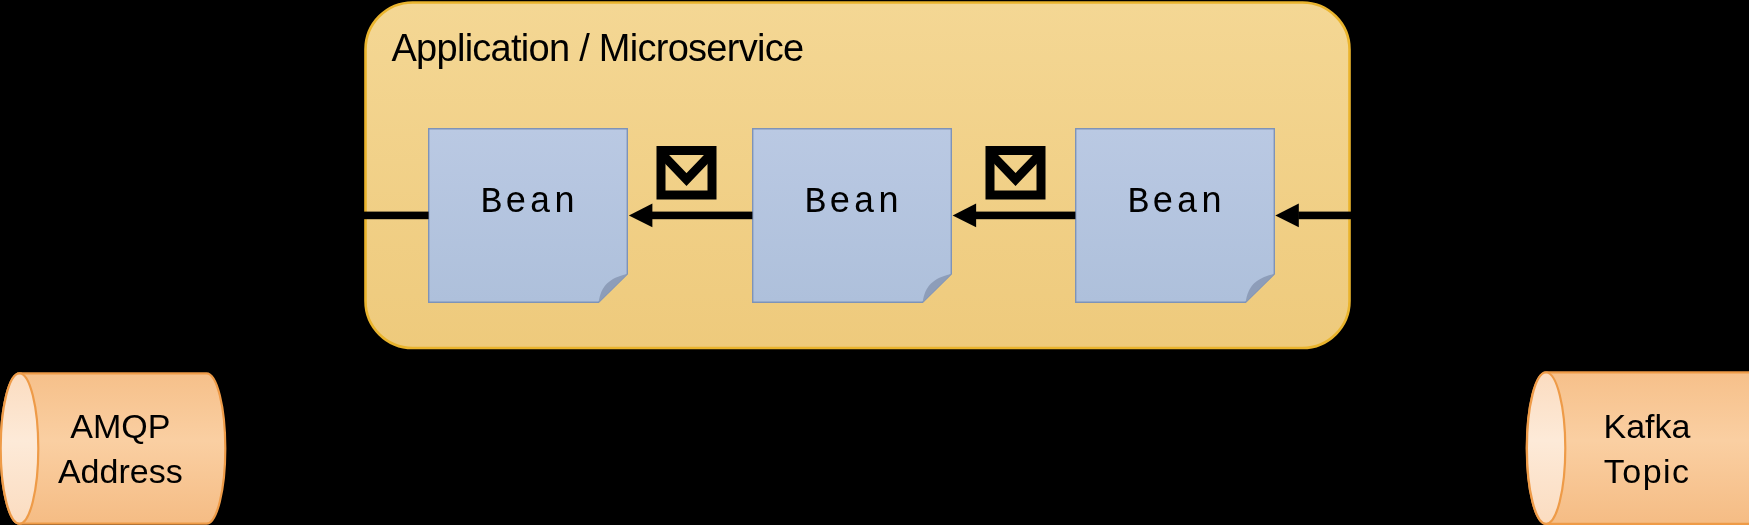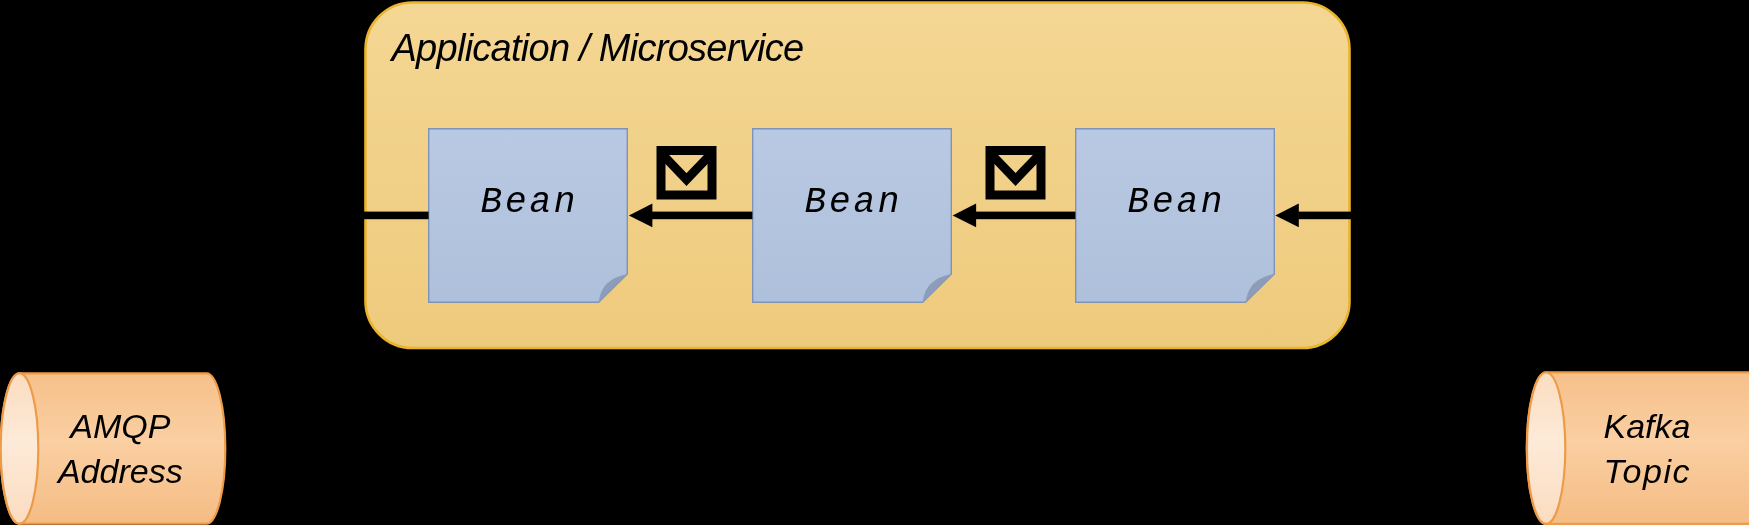--- a/index.html
+++ b/index.html
@@ -1,16 +1,16 @@
 <!DOCTYPE html>
 <html><head>
 <meta charset="utf-8">
 <style>
   html,body{margin:0;padding:0;background:#000;}
-  #canvas{position:relative;width:1749px;height:525px;background:#000;overflow:hidden;font-style:italic;}
+  #canvas{position:relative;width:1749px;height:525px;background:#000;overflow:hidden;}
   svg{display:block;}
   text{font-family:"Liberation Sans",sans-serif;} text.mono{font-family:"Liberation Mono",monospace;}
 </style>
 </head>
 <body>
 <div id="canvas">
 <svg width="1749" height="525" viewBox="0 0 1749 525">
   <defs>
     <linearGradient id="boxg" x1="0" y1="0" x2="0" y2="1">
       <stop offset="0" stop-color="#f4d794"></stop>

